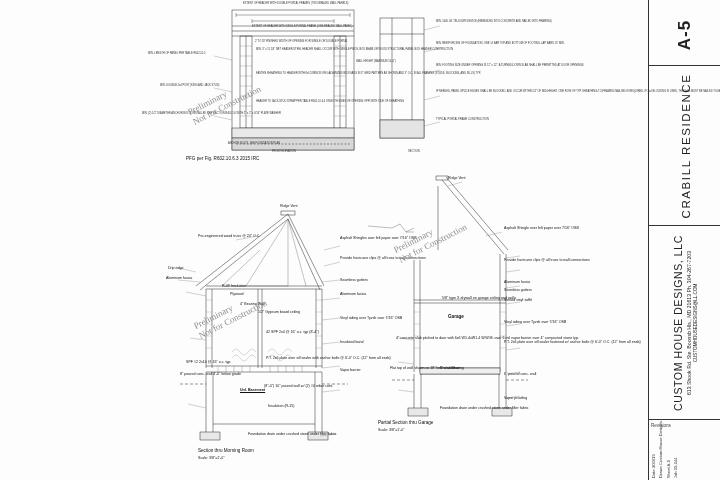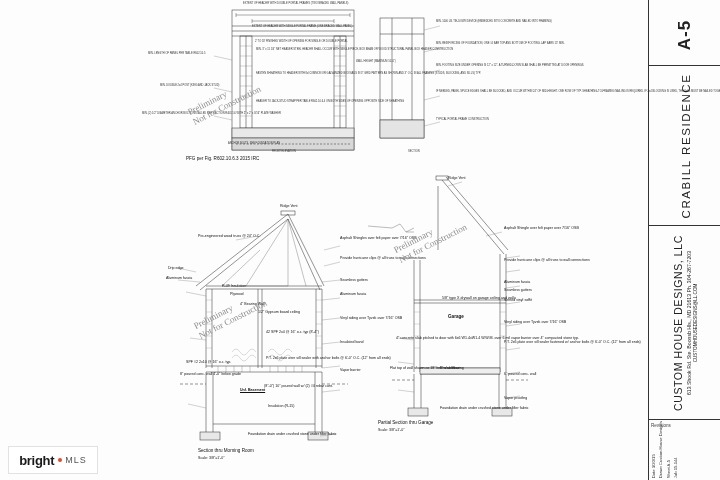--- a/index.html
+++ b/index.html
@@ -494,25 +494,20 @@
 
     <div class="stamp" style="left:186px; top:108px; transform: rotate(-27deg);"><span>Preliminary</span>
 <span>Not for Construction</span></div>
 
     <div class="stamp" style="left:192px; top:322px; transform: rotate(-27deg);"><span>Preliminary</span>
 <span>Not for Construction</span></div>
 
     <div class="stamp" style="left:392px; top:246px; transform: rotate(-27deg);"><span>Preliminary</span>
 <span>Not for Construction</span></div>
 
-    <div class="watermark">
-      <span class="wm-bright">bright</span>
-        <span class="wm-dot"></span>
-      <span class="wm-mls">MLS</span>
-    </div>
   </div>
 
   <div class="titleblock">
     <div class="tb-sheetnum">
       <span>A-5</span>
     </div>
     <div class="tb-project">
       <span>CRABILL RESIDENCE</span>
     </div>
     <div class="tb-firm">

